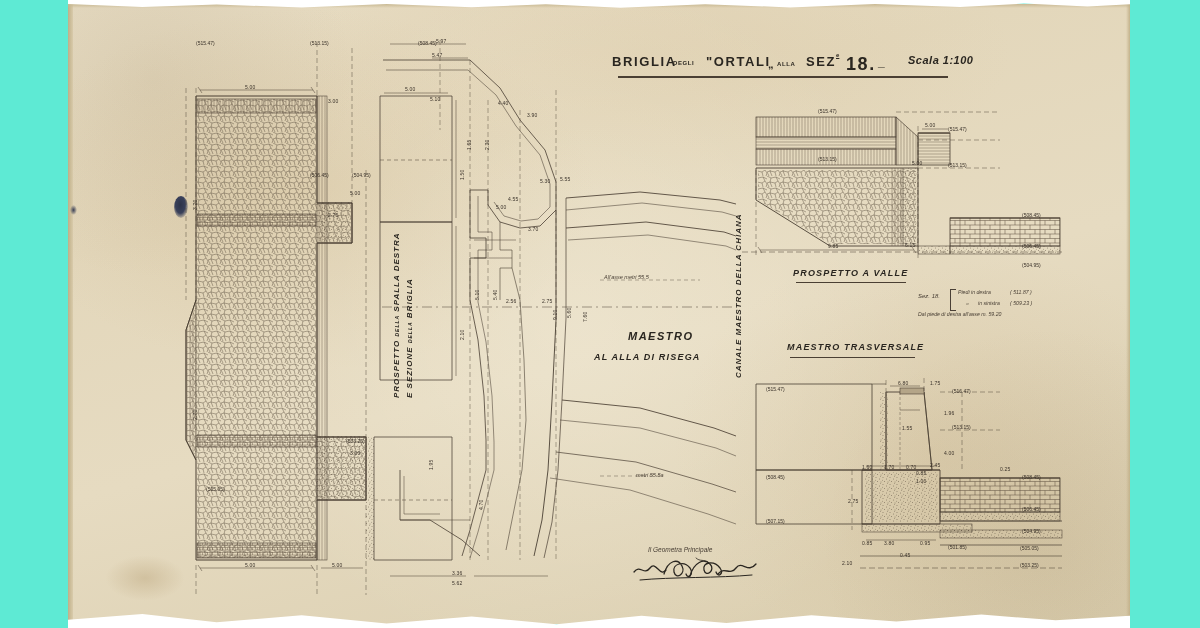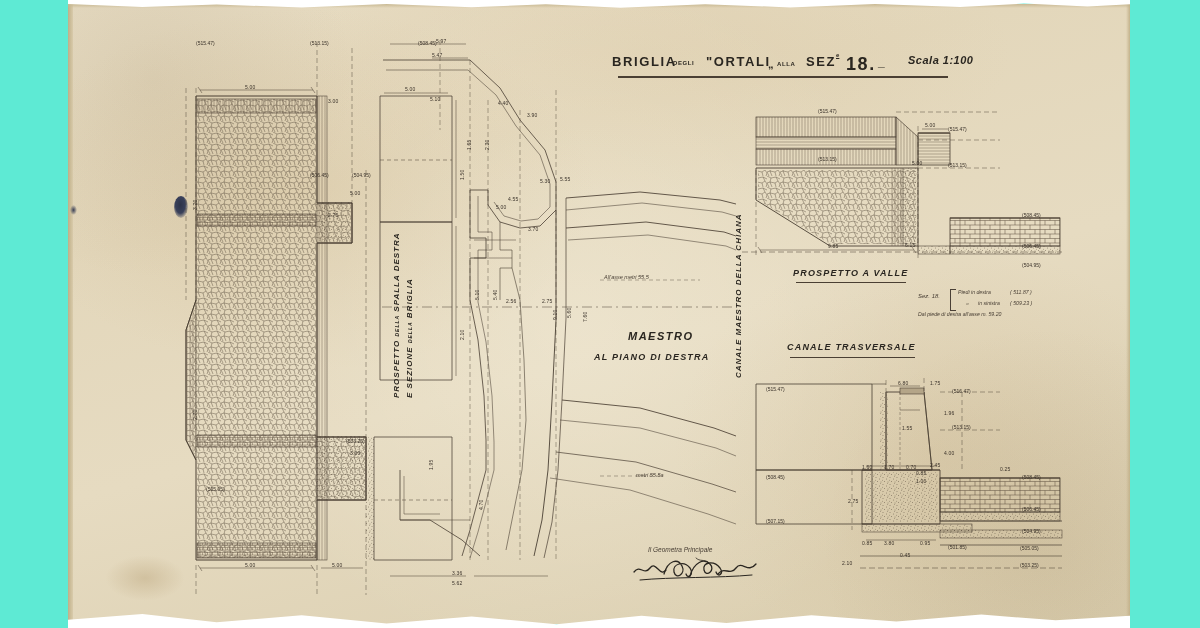--- a/index.html
+++ b/index.html
@@ -310,30 +310,30 @@
     <span style="font-size:5px;">DELLA</span>
     <span>SPALLA DESTRA</span>
   </div>
   <div class="tx vert blk" style="left:405px;top:398px;font-size:8px;transform:rotate(-90deg);">
     <span>E SEZIONE</span>
     <span style="font-size:5px;">DELLA</span>
     <span>BRIGLIA</span>
   </div>
 
   <div class="tx blk" style="left:628px;top:330px;font-size:11px;letter-spacing:1.5px;">MAESTRO</div>
-  <div class="tx blk" style="left:594px;top:352px;font-size:9px;letter-spacing:1.2px;">AL PIANO DI DESTRA</div>
+  <div class="tx blk" style="left:594px;top:352px;font-size:9px;letter-spacing:1.2px;">AL ALLA DI RISEGA</div>
   <div class="tx note" style="left:604px;top:274px;font-size:5.5px;">All'asse metri 55.5</div>
   <div class="tx note" style="left:636px;top:472px;font-size:5.5px;">metri 55.5a</div>
 
   <div class="tx vert blk" style="left:734px;top:378px;font-size:8px;transform:rotate(-90deg);letter-spacing:1px;">CANALE MAESTRO DELLA CHIANA</div>
 
   <div class="tx blk" style="left:793px;top:268px;font-size:9px;letter-spacing:1.2px;">PROSPETTO A VALLE</div>
   <div style="position:absolute;left:796px;top:282px;width:110px;height:1.4px;background:#4a3f33;"></div>
 
-  <div class="tx blk" style="left:787px;top:342px;font-size:9px;letter-spacing:1.2px;">CANALE TRASVERSALE</div>
+  <div class="tx blk" style="left:787px;top:342px;font-size:9px;letter-spacing:1.2px;">MAESTRO TRASVERSALE</div>
   <div style="position:absolute;left:790px;top:357px;width:125px;height:1.4px;background:#4a3f33;"></div>
 
   <div class="tx note" style="left:918px;top:293px;font-size:6px;">Sez. 18.</div>
   <div style="position:absolute;left:950px;top:289px;width:5px;height:20px;border-left:1px solid #4a4036;border-top:1px solid #4a4036;border-bottom:1px solid #4a4036;"></div>
   <div class="tx note" style="left:958px;top:289px;font-size:5.2px;">Piedi in destra</div>
   <div class="tx note" style="left:1010px;top:289px;font-size:5.2px;">( 511.87 )</div>
   <div class="tx note" style="left:966px;top:300px;font-size:5.2px;">»</div>
   <div class="tx note" style="left:978px;top:300px;font-size:5.2px;">in sinistra</div>
   <div class="tx note" style="left:1010px;top:300px;font-size:5.2px;">( 509.23 )</div>
   <div class="tx note" style="left:918px;top:311px;font-size:5.2px;">Dal piede di destra all'asse m. 59.20</div>

